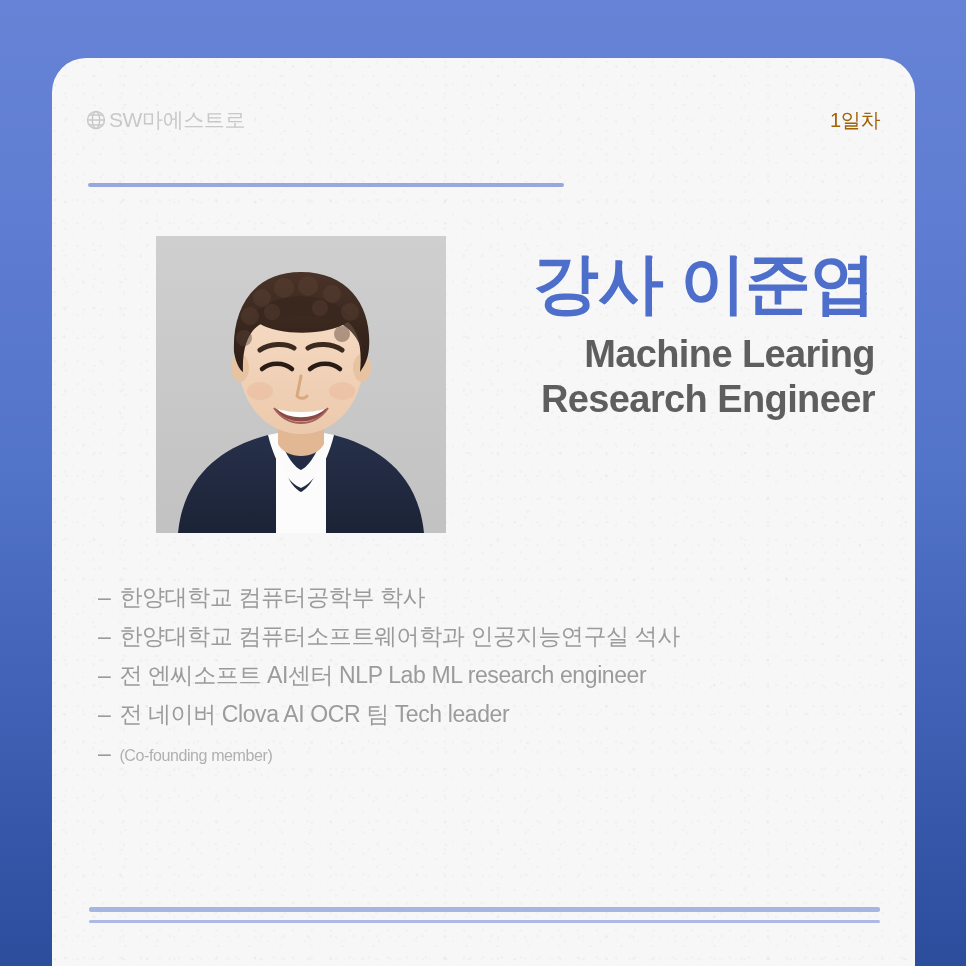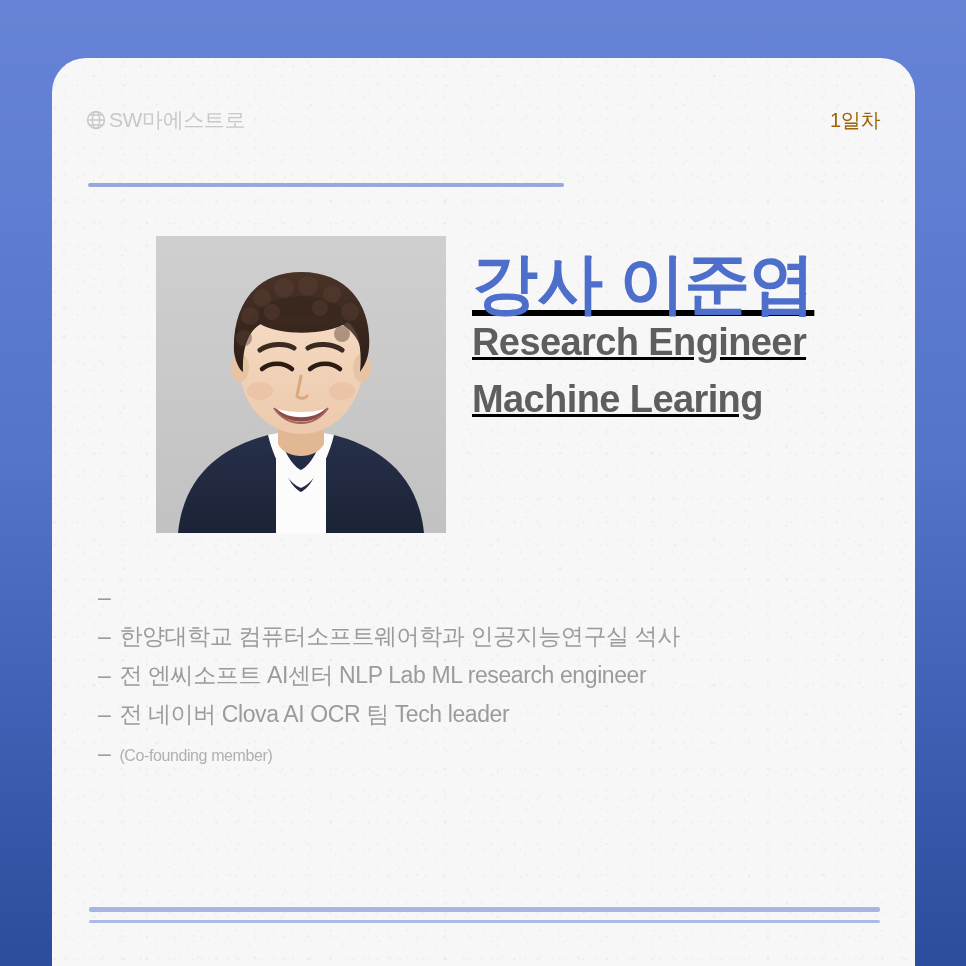--- a/index.html
+++ b/index.html
@@ -110,24 +110,23 @@
     width: 290px;
     height: 297px;
     overflow: hidden;
     background: #c9c9c9;
   }
   .photo svg { display: block; width: 100%; height: 100%; }
 
   .heroText {
     position: absolute;
     left: 420px;
-    right: 52px;
+    right: 40px;
     top: 12px;
-    text-align: left;
-    text-decoration: underline;
+    text-align: right;
   }
   .name {
     font-size: 66px;
     font-weight: 800;
     color: #4e6ecb;
     letter-spacing: -1px;
     line-height: 1.08;
     margin: 0;
     white-space: nowrap;
   }
@@ -273,29 +272,30 @@
             <path d="M121 173 C132 184 158 184 169 173 C156 177 134 177 121 173 Z" fill="#ffffff"></path>
             <path d="M118 172 C132 192 158 192 172 172" stroke="#a3625c" stroke-width="2" fill="none"></path>
 
             <ellipse cx="104" cy="155" rx="13" ry="9" fill="#eab79a" opacity=".5"></ellipse>
             <ellipse cx="186" cy="155" rx="13" ry="9" fill="#eab79a" opacity=".5"></ellipse>
           </svg>
         </div>
 
         <div class="heroText">
           <div class="name">강사 이준엽</div>
+          <div class="role">Machine Learing</div>
           <div class="role" style="margin-top:2px">Research Engineer</div>
-          <div class="role">Machine Learing</div>
         </div>
       </div>
 
       <div class="bullets">
 
         <div class="bullet">
           <span class="dash">–</span>
+          <span>한양대학교 컴퓨터공학부 학사</span>
         </div>
 
         <div class="bullet">
           <span class="dash">–</span>
           <span>한양대학교 컴퓨터소프트웨어학과 인공지능연구실 석사</span>
         </div>
 
         <div class="bullet">
           <span class="dash">–</span>
           <span>전 엔씨소프트 AI센터 NLP Lab ML research engineer</span>

